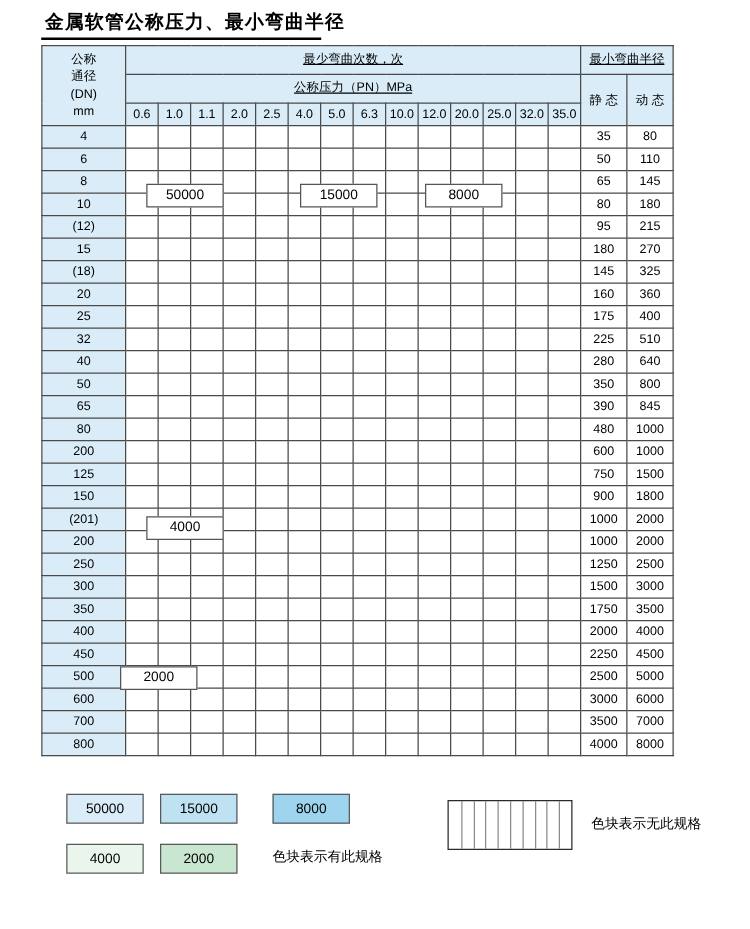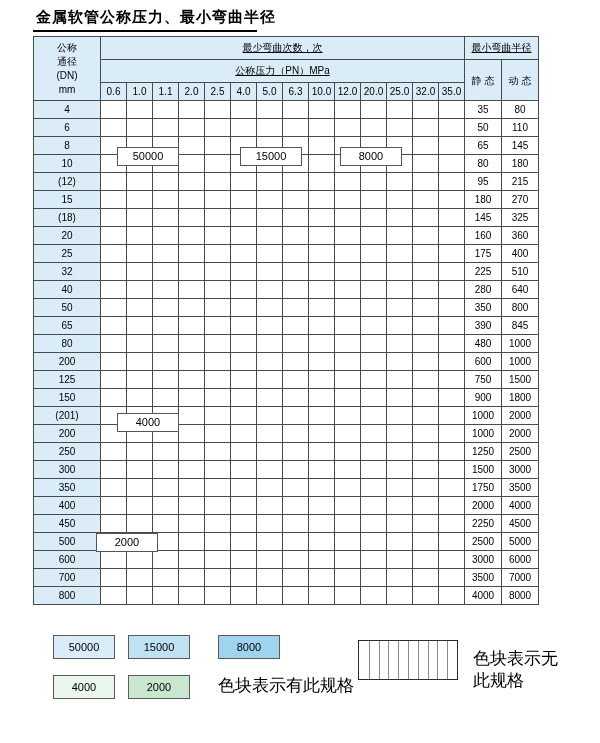--- a/index.html
+++ b/index.html
@@ -114,21 +114,21 @@
     width: 60px;
     height: 22px;
     border: 1px solid #5a5a5a;
     font-size: 11px;
     line-height: 22px;
     text-align: center;
     background: #fff;
   }
   .lg-label {
     position: absolute;
-    font-size: 17px;
+    font-size: 11px;
     line-height: 22px;
     color: #000;
   }
   .lg-grid {
     position: absolute;
     width: 98px;
     height: 38px;
     border: 1px solid #2b2b2b;
     background: #fff;
   }

